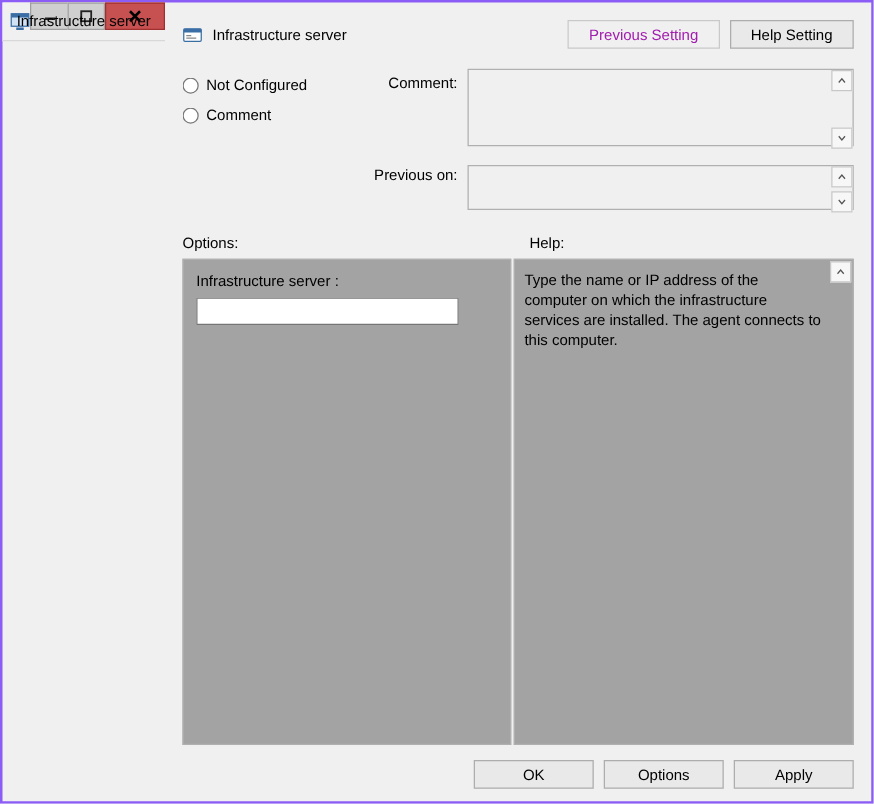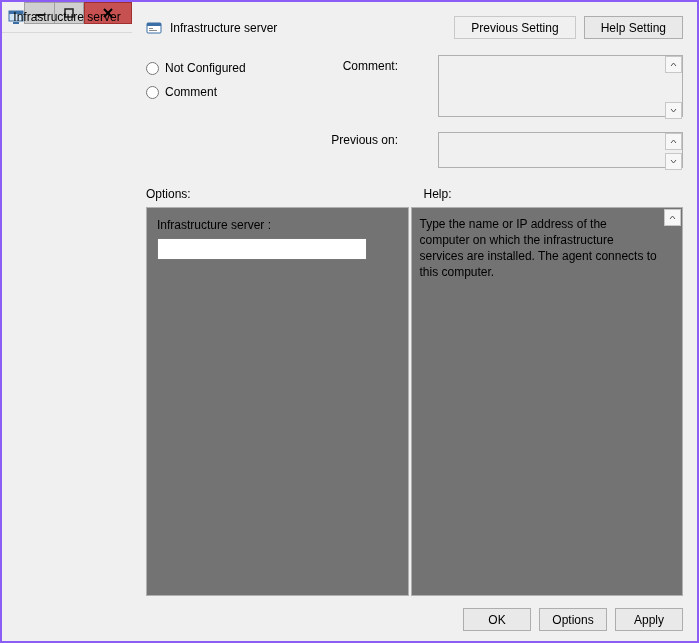--- a/index.html
+++ b/index.html
@@ -91,30 +91,29 @@
   .nav-btn {
     height: 23px;
     padding: 0 16px;
     border: 1px solid #adadad;
     background: #e9e9e9;
     margin-left: 8px;
     font-family: inherit;
     font-size: 12px;
   }
   .nav-btn:disabled {
-    color: #000000;
+    color: #a21caf;
     background: #f0f0f0;
     border-color: #c9c9c9;
   }
 
   
   .config-row {
     display: flex;
     align-items: flex-start;
-    gap: 32px;
   }
   .radios {
     width: 140px;
     padding-top: 6px;
   }
   .radio-line {
     display: flex;
     align-items: center;
     margin-bottom: 10px;
   }
@@ -184,21 +183,21 @@
   .section-labels .half.right { margin-left: 18px; }
   .panels {
     display: flex;
     flex: 1;
     margin-top: 6px;
     min-height: 0;
   }
   .panel {
     flex: 1;
     border: 1px solid #b0b0b0;
-    background: #737373;
+    background: #a3a3a3;
     box-sizing: border-box;
   }
   .panel.options {
     padding: 10px;
   }
   .panel.help {
     margin-left: 2px;
     position: relative;
     padding: 8px 22px 8px 8px;
   }
@@ -234,21 +233,21 @@
   }
 
   
   .footer {
     display: flex;
     justify-content: flex-end;
     padding-top: 12px;
     gap: 8px;
   }
   .footer button {
-    width: 68px;
+    width: 96px;
     height: 23px;
     border: 1px solid #adadad;
     background: #e9e9e9;
     font-family: inherit;
     font-size: 12px;
   }
 </style>
 </head>
 <body>
 

